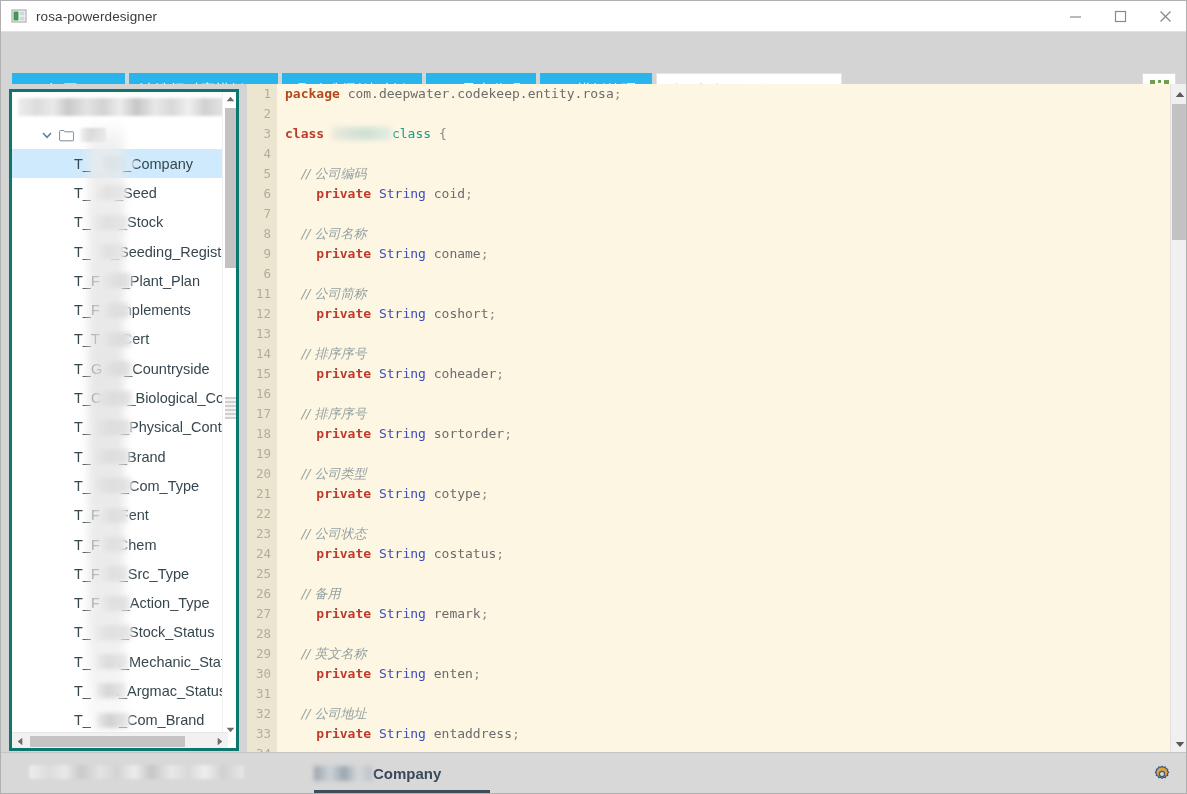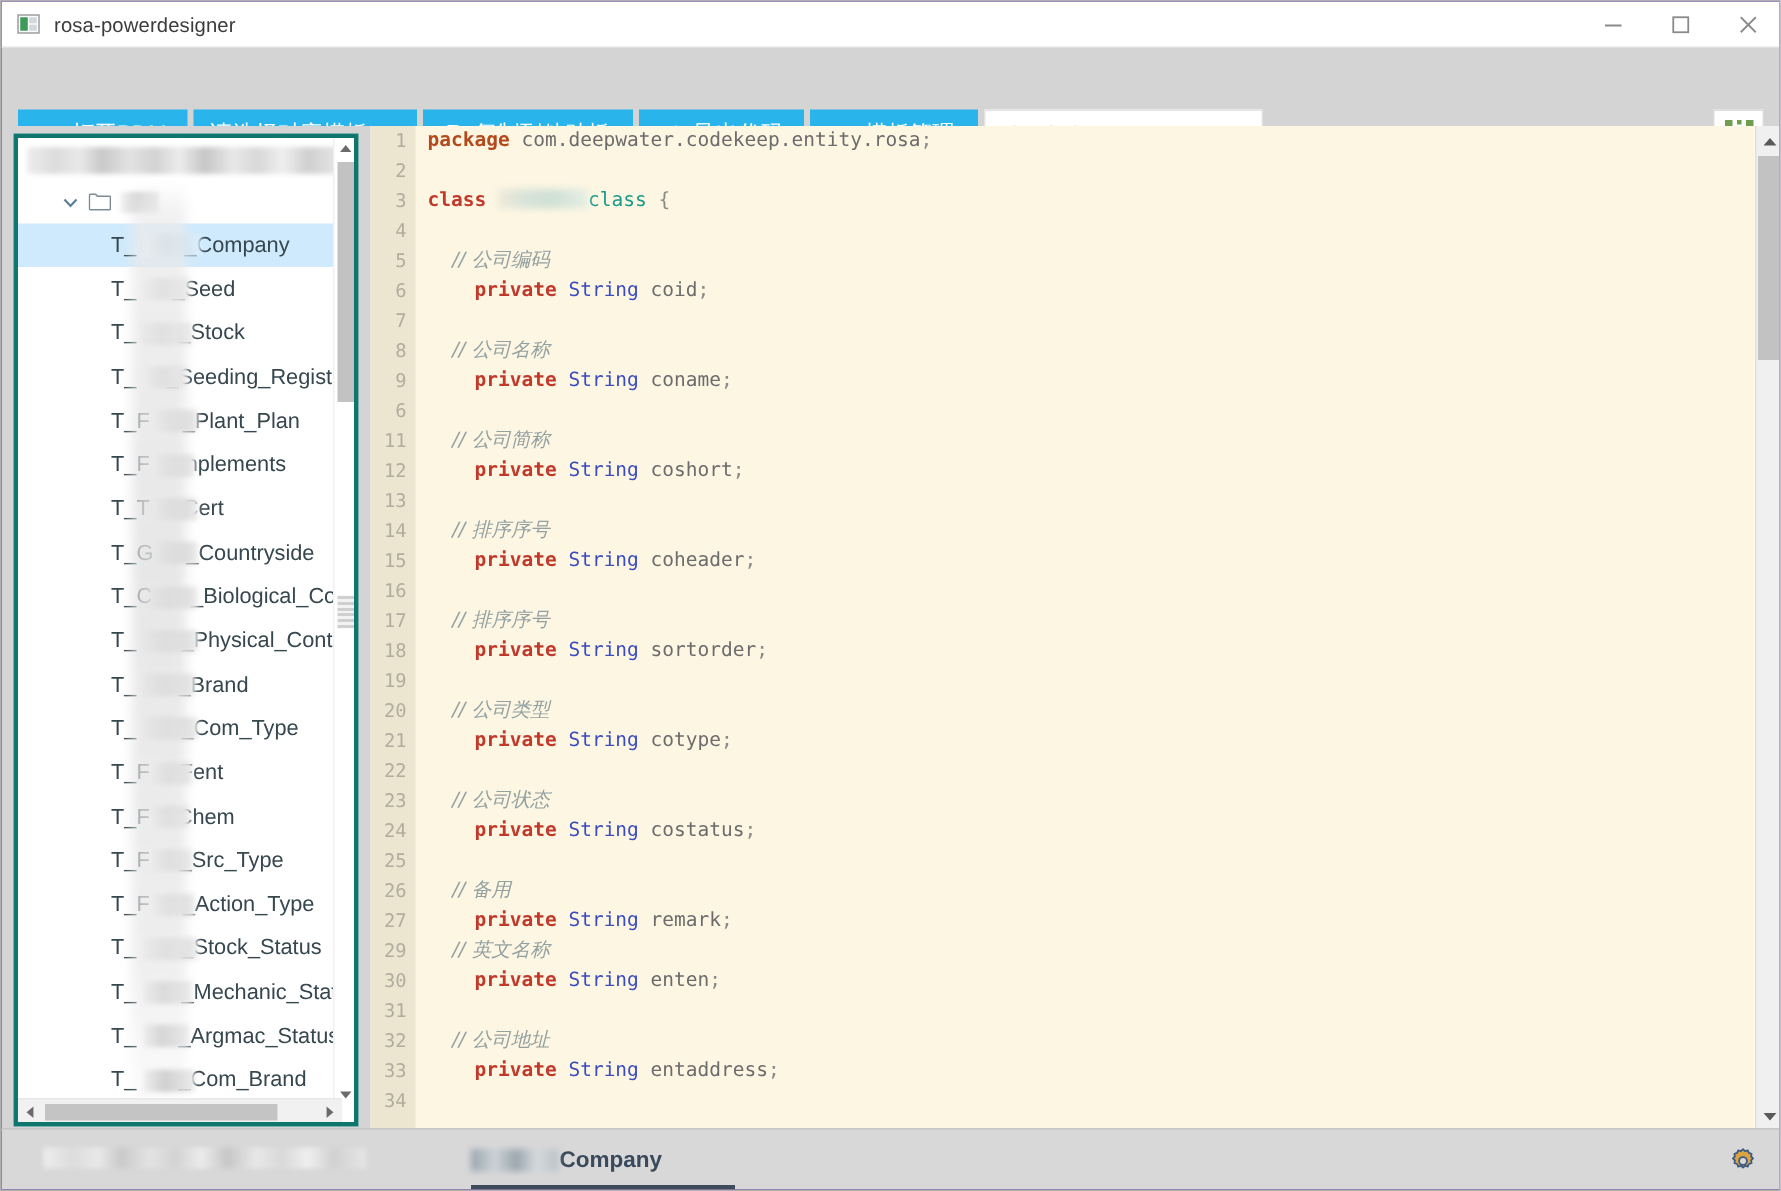--- a/index.html
+++ b/index.html
@@ -7,21 +7,21 @@
     margin: 0; padding: 0;
     width: 1187px; height: 794px;
     overflow: hidden;
     background: #ffffff;
     font-family: "Liberation Sans", sans-serif;
     -webkit-font-smoothing: antialiased;
   }
   #app {
     position: relative;
     width: 1187px; height: 794px;
-    background: #4c1d95;
+    background: #14b8a6;
     border: 1px solid #b0b0b0;
     overflow: hidden;
   }
 
   
   .titlebar {
     position: absolute; left: 0; top: 0;
     width: 1187px; height: 31px;
     background: #ffffff;
     border-bottom: 1px solid #e2e2e2;
@@ -609,20 +609,21 @@
           <div class="cl"><span class="ln">18</span><span class="code"><span class="k-pln">    </span><span class="k-kw">private</span><span class="k-pln"> </span><span class="k-type">String</span><span class="k-pln"> sortorder</span><span class="k-pun">;</span></span></div>
           <div class="cl"><span class="ln">19</span><span class="code"></span></div>
           <div class="cl"><span class="ln">20</span><span class="code"><span class="k-cmt">    // 公司类型</span></span></div>
           <div class="cl"><span class="ln">21</span><span class="code"><span class="k-pln">    </span><span class="k-kw">private</span><span class="k-pln"> </span><span class="k-type">String</span><span class="k-pln"> cotype</span><span class="k-pun">;</span></span></div>
           <div class="cl"><span class="ln">22</span><span class="code"></span></div>
           <div class="cl"><span class="ln">23</span><span class="code"><span class="k-cmt">    // 公司状态</span></span></div>
           <div class="cl"><span class="ln">24</span><span class="code"><span class="k-pln">    </span><span class="k-kw">private</span><span class="k-pln"> </span><span class="k-type">String</span><span class="k-pln"> costatus</span><span class="k-pun">;</span></span></div>
           <div class="cl"><span class="ln">25</span><span class="code"></span></div>
           <div class="cl"><span class="ln">26</span><span class="code"><span class="k-cmt">    // 备用</span></span></div>
           <div class="cl"><span class="ln">27</span><span class="code"><span class="k-pln">    </span><span class="k-kw">private</span><span class="k-pln"> </span><span class="k-type">String</span><span class="k-pln"> remark</span><span class="k-pun">;</span></span></div>
+          <div class="cl"><span class="ln">28</span><span class="code"></span></div>
           <div class="cl"><span class="ln">29</span><span class="code"><span class="k-cmt">    // 英文名称</span></span></div>
           <div class="cl"><span class="ln">30</span><span class="code"><span class="k-pln">    </span><span class="k-kw">private</span><span class="k-pln"> </span><span class="k-type">String</span><span class="k-pln"> enten</span><span class="k-pun">;</span></span></div>
           <div class="cl"><span class="ln">31</span><span class="code"></span></div>
           <div class="cl"><span class="ln">32</span><span class="code"><span class="k-cmt">    // 公司地址</span></span></div>
           <div class="cl"><span class="ln">33</span><span class="code"><span class="k-pln">    </span><span class="k-kw">private</span><span class="k-pln"> </span><span class="k-type">String</span><span class="k-pln"> entaddress</span><span class="k-pun">;</span></span></div>
           <div class="cl"><span class="ln">34</span><span class="code"></span></div>
         </div>
 
       <div class="evscroll">
         <div class="evs-up">

